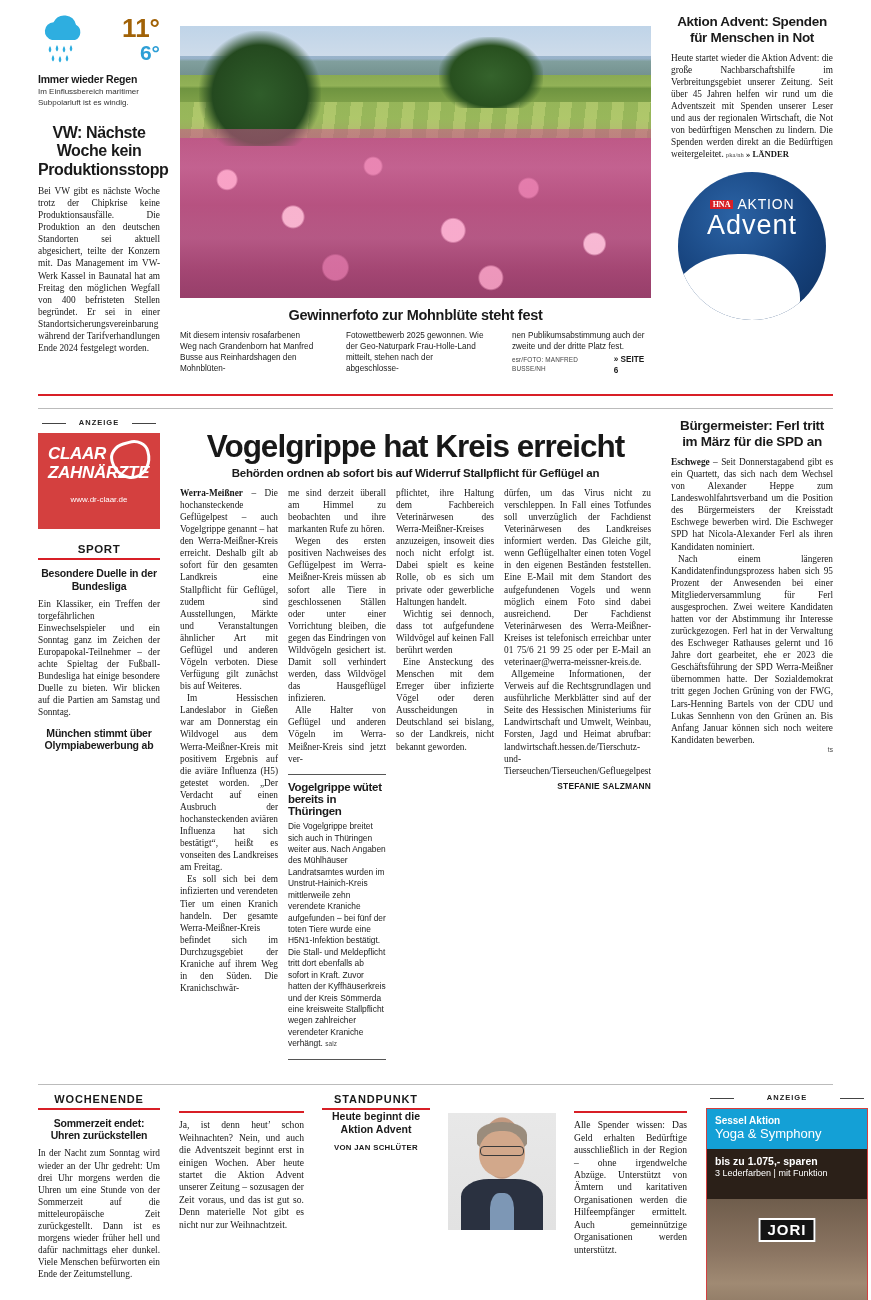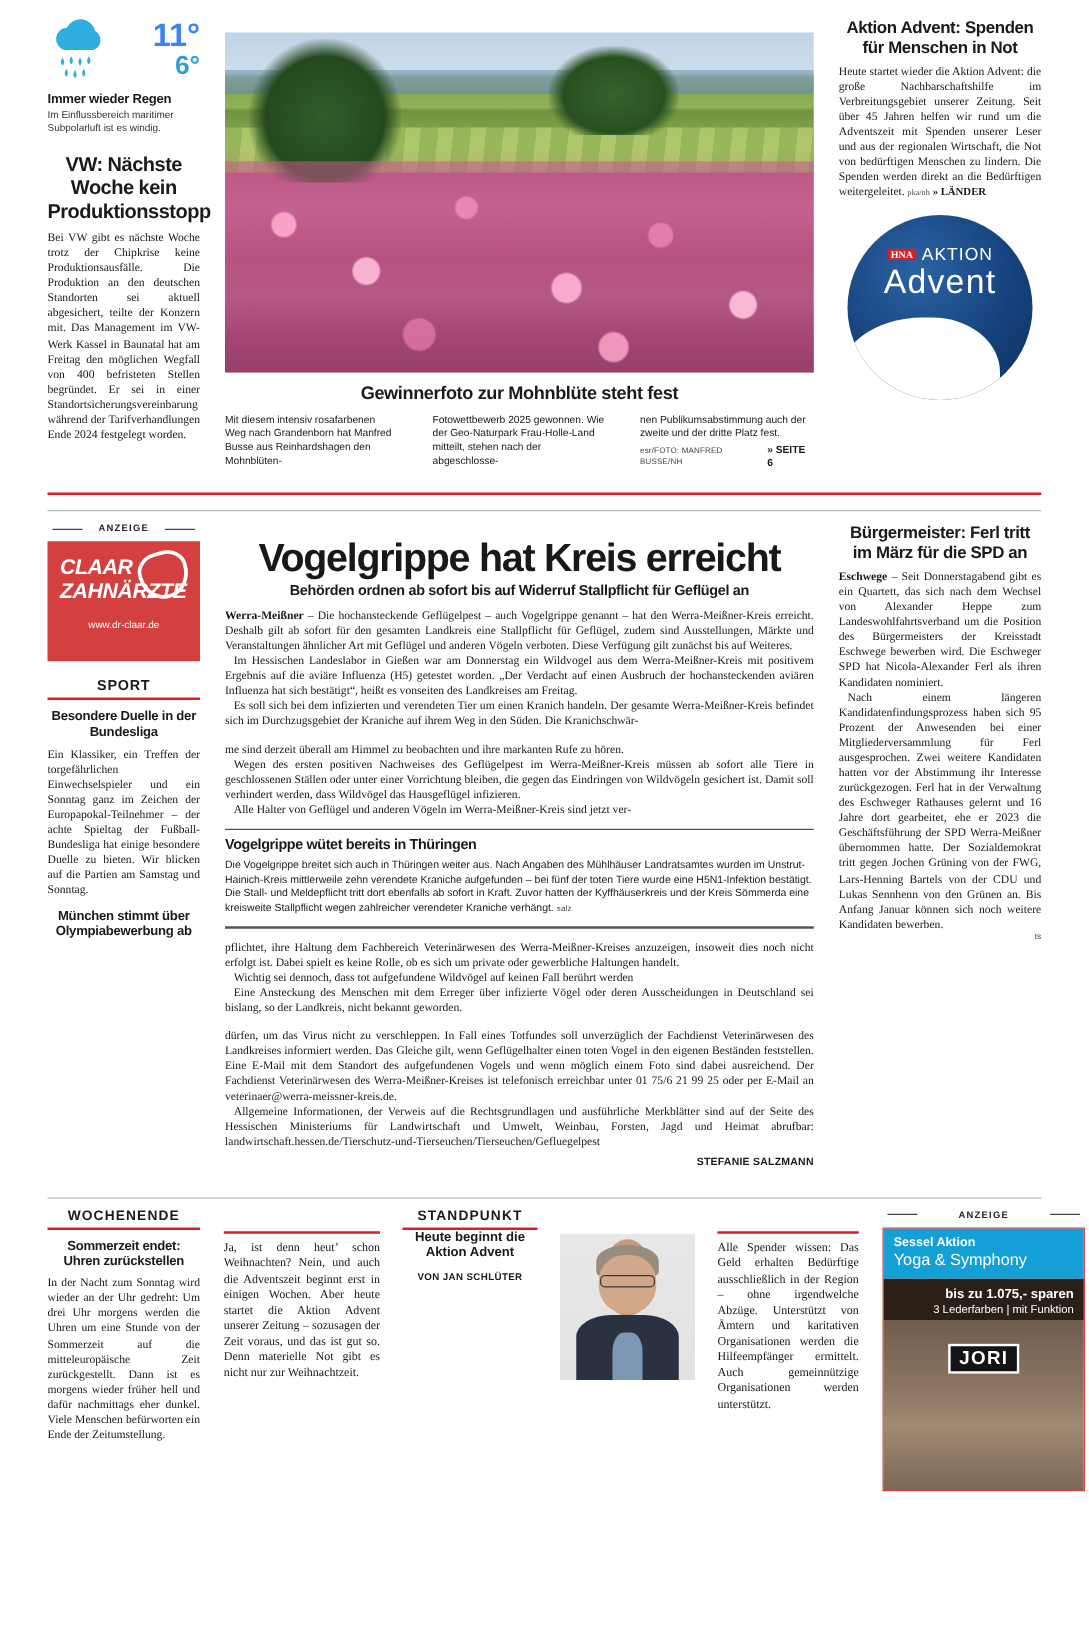--- a/index.html
+++ b/index.html
@@ -39,21 +39,21 @@
   
   .grid-top { display: flex; margin-top: 14px; gap: 0; }
   .col-left { width: 132px; flex: 0 0 132px; padding-right: 10px; }
   .col-mid { flex: 1 1 auto; padding: 12px 10px; }
   .col-right { width: 172px; flex: 0 0 172px; padding-left: 10px; }
 
   
   .weather { display: flex; align-items: flex-start; gap: 4px; }
   .wx-icon { width: 56px; height: 54px; flex: 0 0 56px; }
   .wx-temps { flex: 1; text-align: right; padding-top: 2px; }
-  .wx-hi { font-size: 26px; font-weight: bold; color: #3b82f6; line-height: .95; }
+  .wx-hi { font-size: 26px; font-weight: bold; color: #a16207; line-height: .95; }
   .wx-lo { font-size: 21px; font-weight: bold; color: #2e9fd6; line-height: 1.1; }
   .wx-title { font-size: 10.5px; font-weight: bold; margin-top: 5px; letter-spacing: -.2px; }
   .wx-sub { font-size: 8px; color: #333; line-height: 1.33; margin-top: 2px; }
 
   .lead-head {
     font-size: 16px; font-weight: bold; text-align: center; line-height: 1.14;
     margin-top: 16px; letter-spacing: -.4px;
   }
   .body-serif {
     font-family: "Liberation Serif", serif; font-size: 9.3px; line-height: 1.3;
@@ -171,21 +171,21 @@
   }
   .sec-rule { height: 2px; background: #d81f26; margin-top: 3px; }
   .sub-head { font-size: 10.5px; font-weight: bold; text-align: center; line-height: 1.16; margin-top: 7px; letter-spacing: -.2px; }
 
   
   .main-head {
     font-size: 31.5px; font-weight: bold; text-align: center; line-height: 1.03; letter-spacing: -1px;
     color: #181818;
   }
   .main-sub { font-size: 11.5px; font-weight: bold; text-align: center; margin-top: 4px; letter-spacing: -.25px; }
-  .story-cols { display: flex; gap: 10px; margin-top: 8px; flex-direction: column; }
+  .story-cols { display: flex; gap: 10px; margin-top: 8px; }
   .story-col { flex: 1; }
   .story-col .body-serif { margin-top: 0; }
   .dek { font-weight: bold; }
   .box-rule { height: 1.5px; background: #555; margin: 9px 0 6px; }
   .box-head { font-size: 11.5px; font-weight: bold; letter-spacing: -.3px; }
   .box-body { font-size: 8.4px; line-height: 1.36; margin-top: 4px; text-align: left; }
   .byline { font-size: 8.4px; font-weight: bold; text-align: right; margin-top: 4px; letter-spacing: .2px; }
   .sig-small { font-size: 6.6px; color: #444; text-align: right; }
 
   
@@ -216,21 +216,21 @@
   .pt-face { position: absolute; left: 29%; top: 15%; width: 42%; height: 40%; background: #d2a88b; border-radius: 45% 45% 48% 48%; }
   .pt-glass { position: absolute; left: 30%; top: 28%; width: 40%; height: 9%; border: 1.6px solid #3a3a3a; border-radius: 4px; }
   .pt-body { position: absolute; left: 12%; bottom: 0; width: 76%; height: 44%; background: #2a3140; border-radius: 34% 34% 0 0; }
   .pt-shirt { position: absolute; left: 39%; bottom: 0; width: 22%; height: 32%; background: #7d97b5; border-radius: 40% 40% 0 0; }
 
   
   .haemel-ad { margin-top: 6px; border: 1.5px solid #d4403f; }
   .ha-top { background: #14a0d6; color: #fff; padding: 7px 8px 8px; }
   .ha-t1 { font-size: 10px; font-weight: bold; line-height: 1.08; }
   .ha-t2 { font-size: 13px; line-height: 1.12; }
-  .ha-mid { background: #2b2018; color: #fff; padding: 6px 8px 4px; text-align: right; }
+  .ha-mid { background: #2b2018; color: #fff; padding: 6px 8px 21px; text-align: left; }
   .ha-m1 { font-size: 10.5px; font-weight: bold; }
   .ha-m2 { font-size: 9px; margin-top: 1px; }
   .ha-photo {
     height: 136px; position: relative; overflow: hidden;
     background: linear-gradient(to bottom, #6f5d4c 0%, #8a7461 38%, #a08a73 62%, #7b6754 100%);
   }
   .ha-jori {
     position: absolute; left: 50%; top: 14%; transform: translateX(-50%);
     background: #141414; color: #fff; font-weight: bold; font-size: 15px;
     letter-spacing: 1px; padding: 1px 7px 2px; border: 2px solid #fff;

